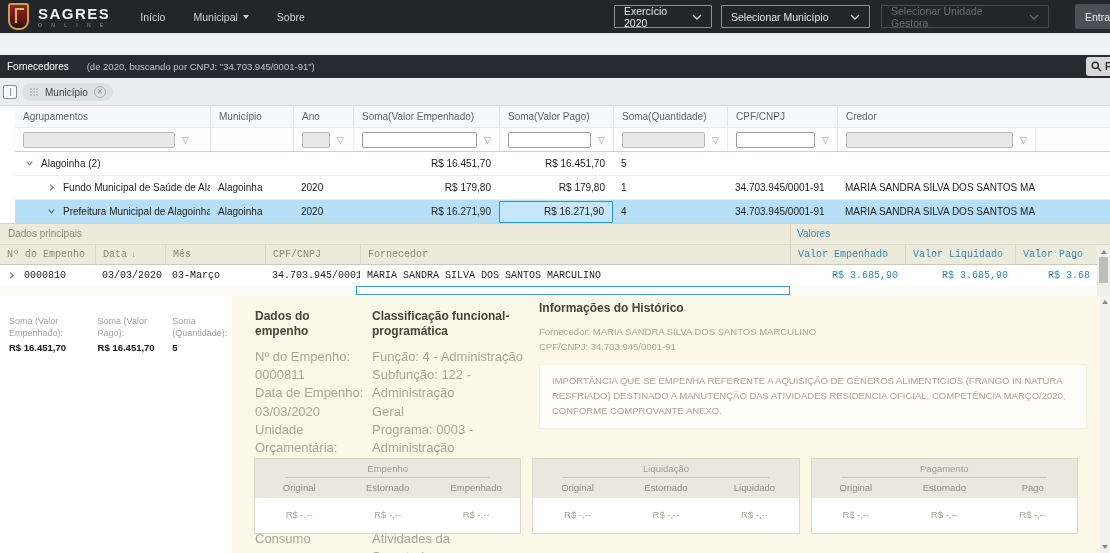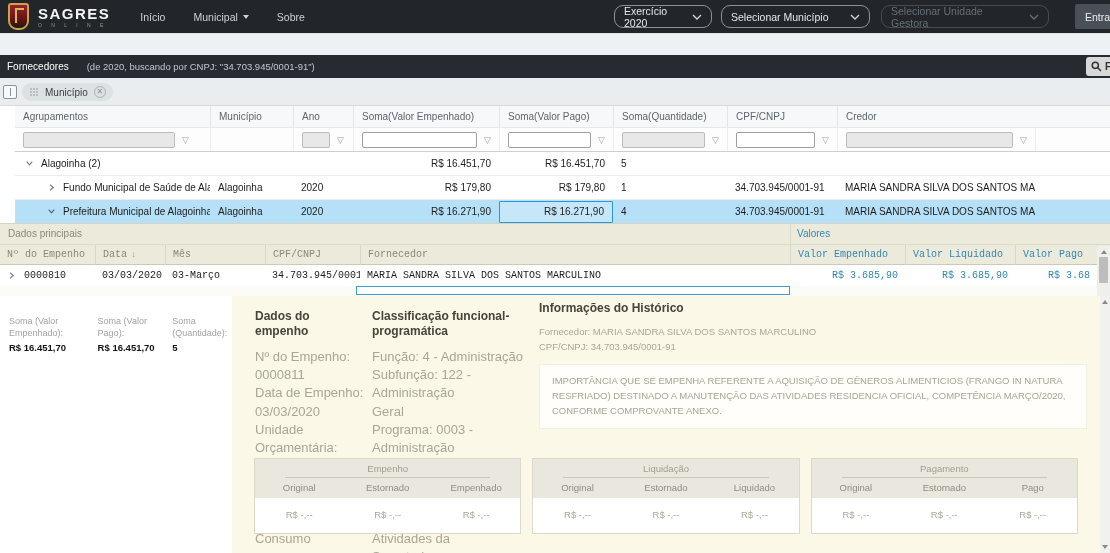--- a/index.html
+++ b/index.html
@@ -11,21 +11,21 @@
   .navbar { position:absolute; top:0; left:0; width:1110px; height:33px; background:#22262b; display:flex; align-items:center; }
   .logo { display:flex; align-items:center; gap:9px; margin-left:8px; }
   .crest { width:21px; height:27px; background:linear-gradient(180deg,#93242a 0%,#6d151a 55%,#23170a 100%); border:2px solid #c9a34a; border-radius:3px 3px 9px 9px; position:relative; }
   .crest:after { content:""; position:absolute; left:5px; top:3px; width:7px; height:13px; border-left:2px solid #d9b45c; border-top:2px solid #d9b45c; }
   .brand-wrap { display:flex; flex-direction:column; line-height:1; }
   .brand { color:#f4f4f4; font-weight:bold; font-size:15px; letter-spacing:1.5px; }
   .brand-sub { color:#8f969c; font-size:5px; letter-spacing:4px; margin-top:2px; }
   .nav-items { display:flex; align-items:flex-end; margin-left:30px; gap:28px; }
   .nav-item { color:#cdd2d6; font-size:10.5px; cursor:pointer; display:flex; align-items:center; gap:5px; }
   .caret-down { width:0; height:0; border-left:3.5px solid transparent; border-right:3.5px solid transparent; border-top:4px solid #cdd2d6; }
-  .dd { position:absolute; top:5px; height:23px; border:1px solid #8a9299; color:#e4e7ea; font-size:10.5px; display:flex; align-items:center; justify-content:space-between; padding:0 9px; border-radius:9px; cursor:pointer; }
+  .dd { position:absolute; top:5px; height:23px; border:1px solid #8a9299; color:#e4e7ea; font-size:10.5px; display:flex; align-items:center; justify-content:space-between; padding:0 9px; border-radius:1px; cursor:pointer; }
   .dd-exercicio { left:614px; width:98px; }
   .dd-municipio { left:721px; width:149px; }
   .dd-unidade  { left:881px; width:168px; color:#666f78; border-color:#454c54; }
   .dd svg { flex:none; margin-left:7px; }
   .btn-entrar { position:absolute; left:1075px; top:4px; width:60px; height:25px; background:#4a5057; color:#eceef0; font-size:10.5px; display:flex; align-items:center; padding-left:10px; border-radius:2px; cursor:pointer; }
 
   
   .substrip { position:absolute; top:33px; left:0; width:1110px; height:22px; background:#edf1f3; border-top:1px solid #dfe6e9; }
 
   

